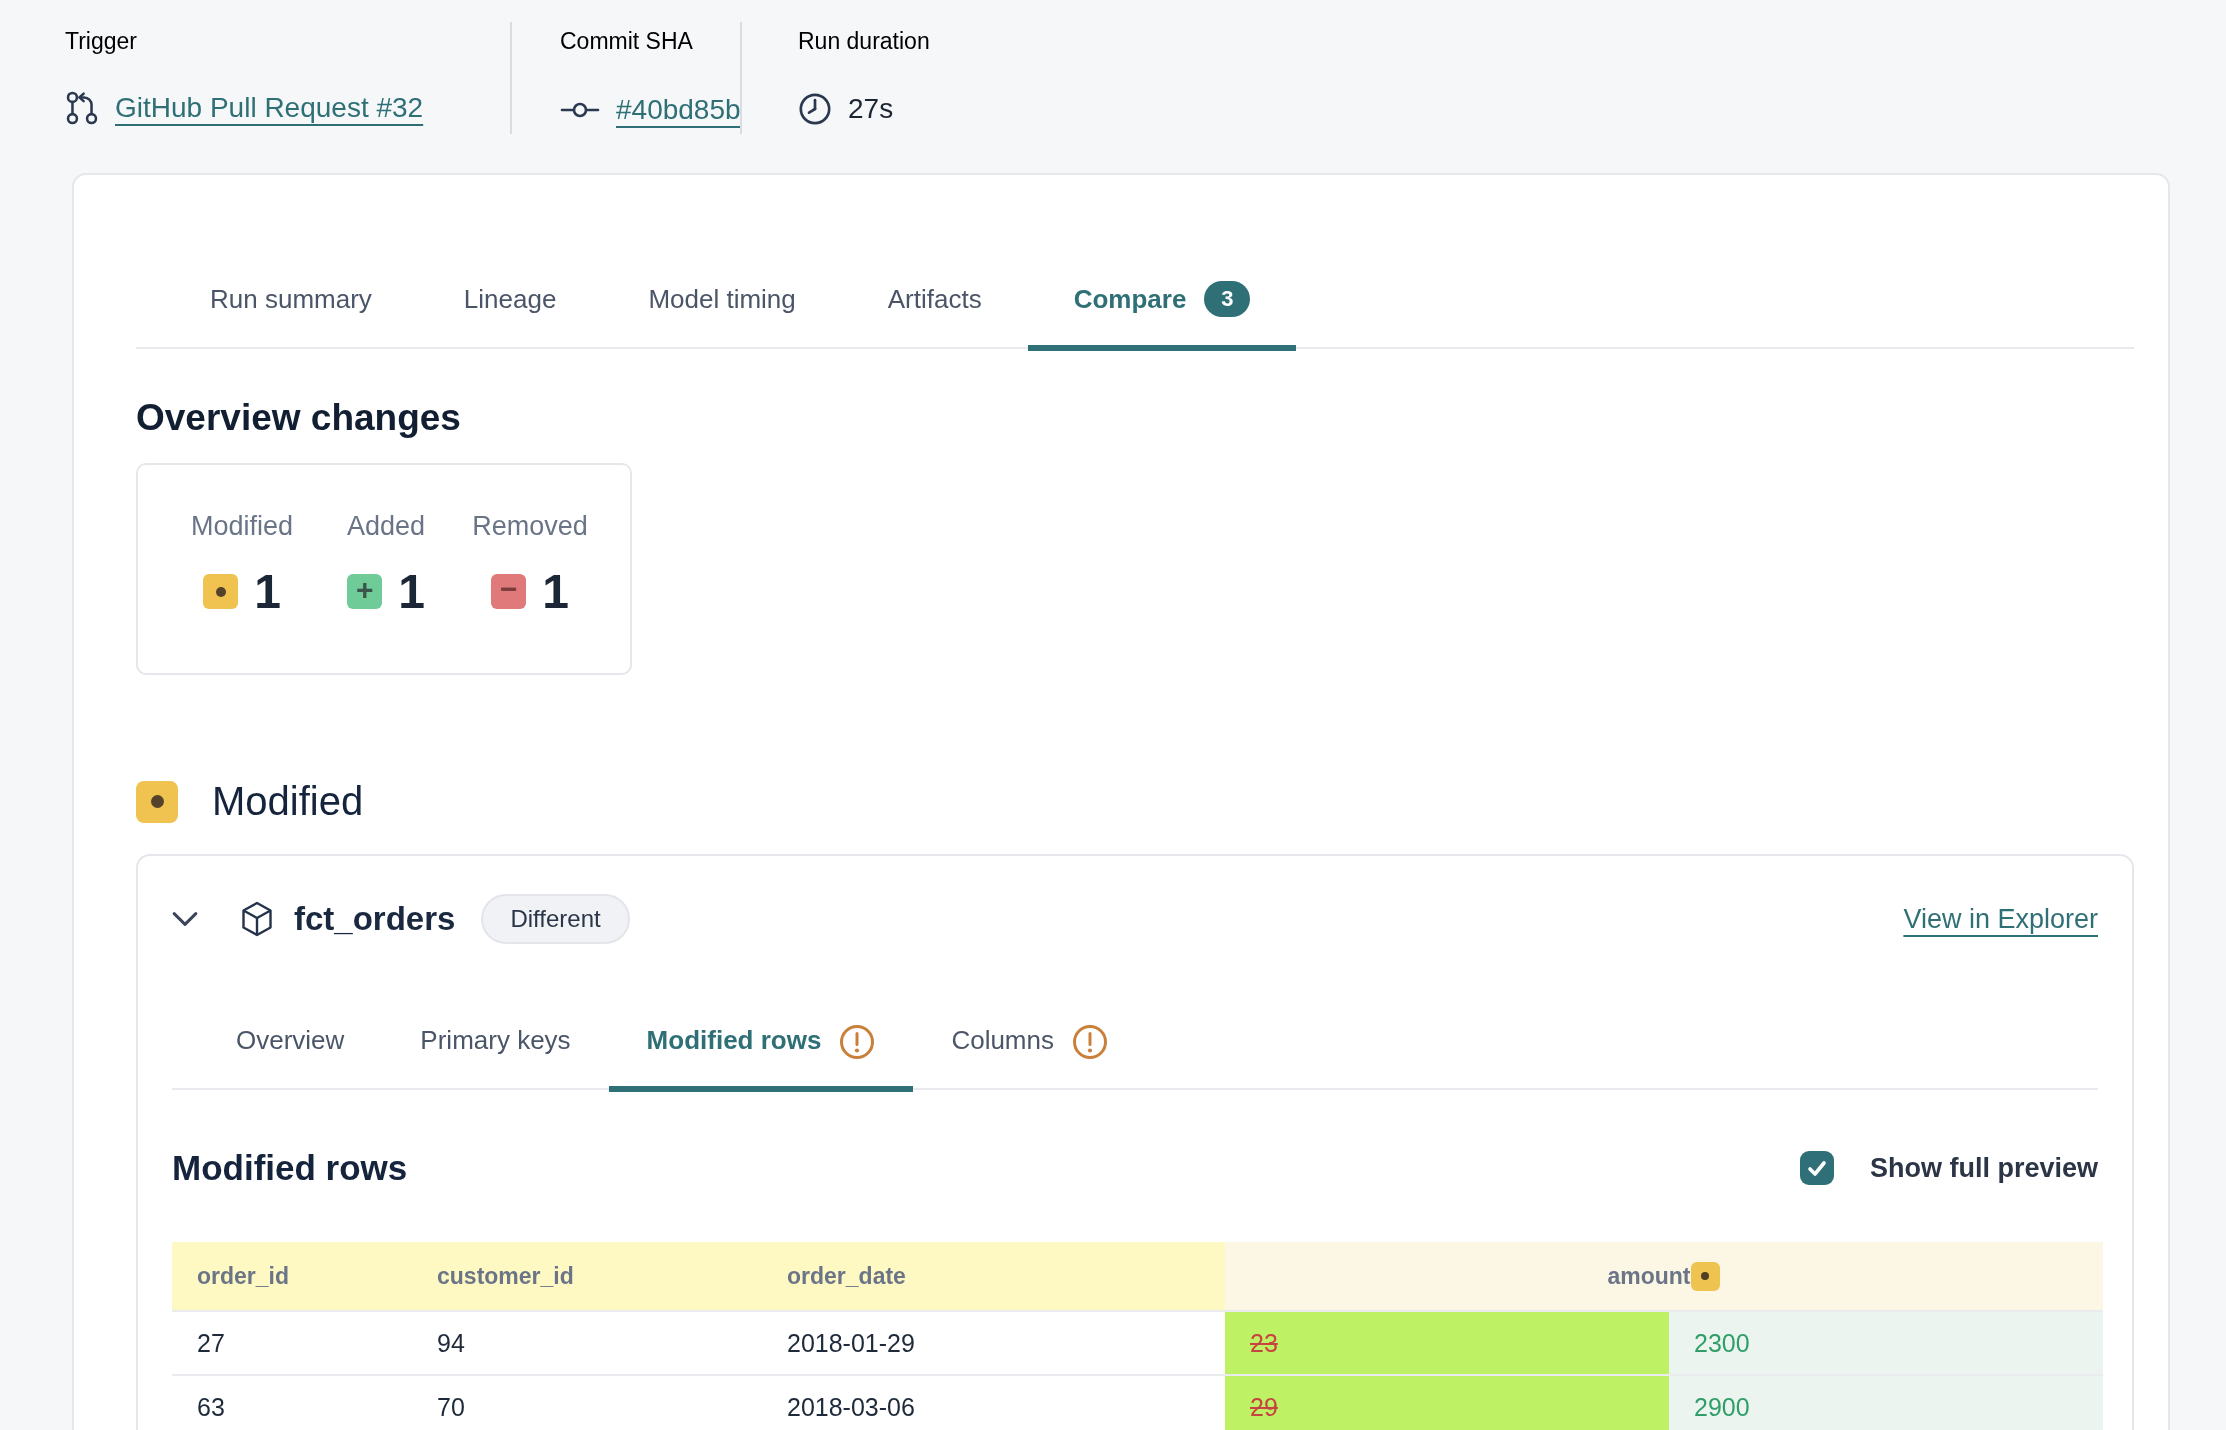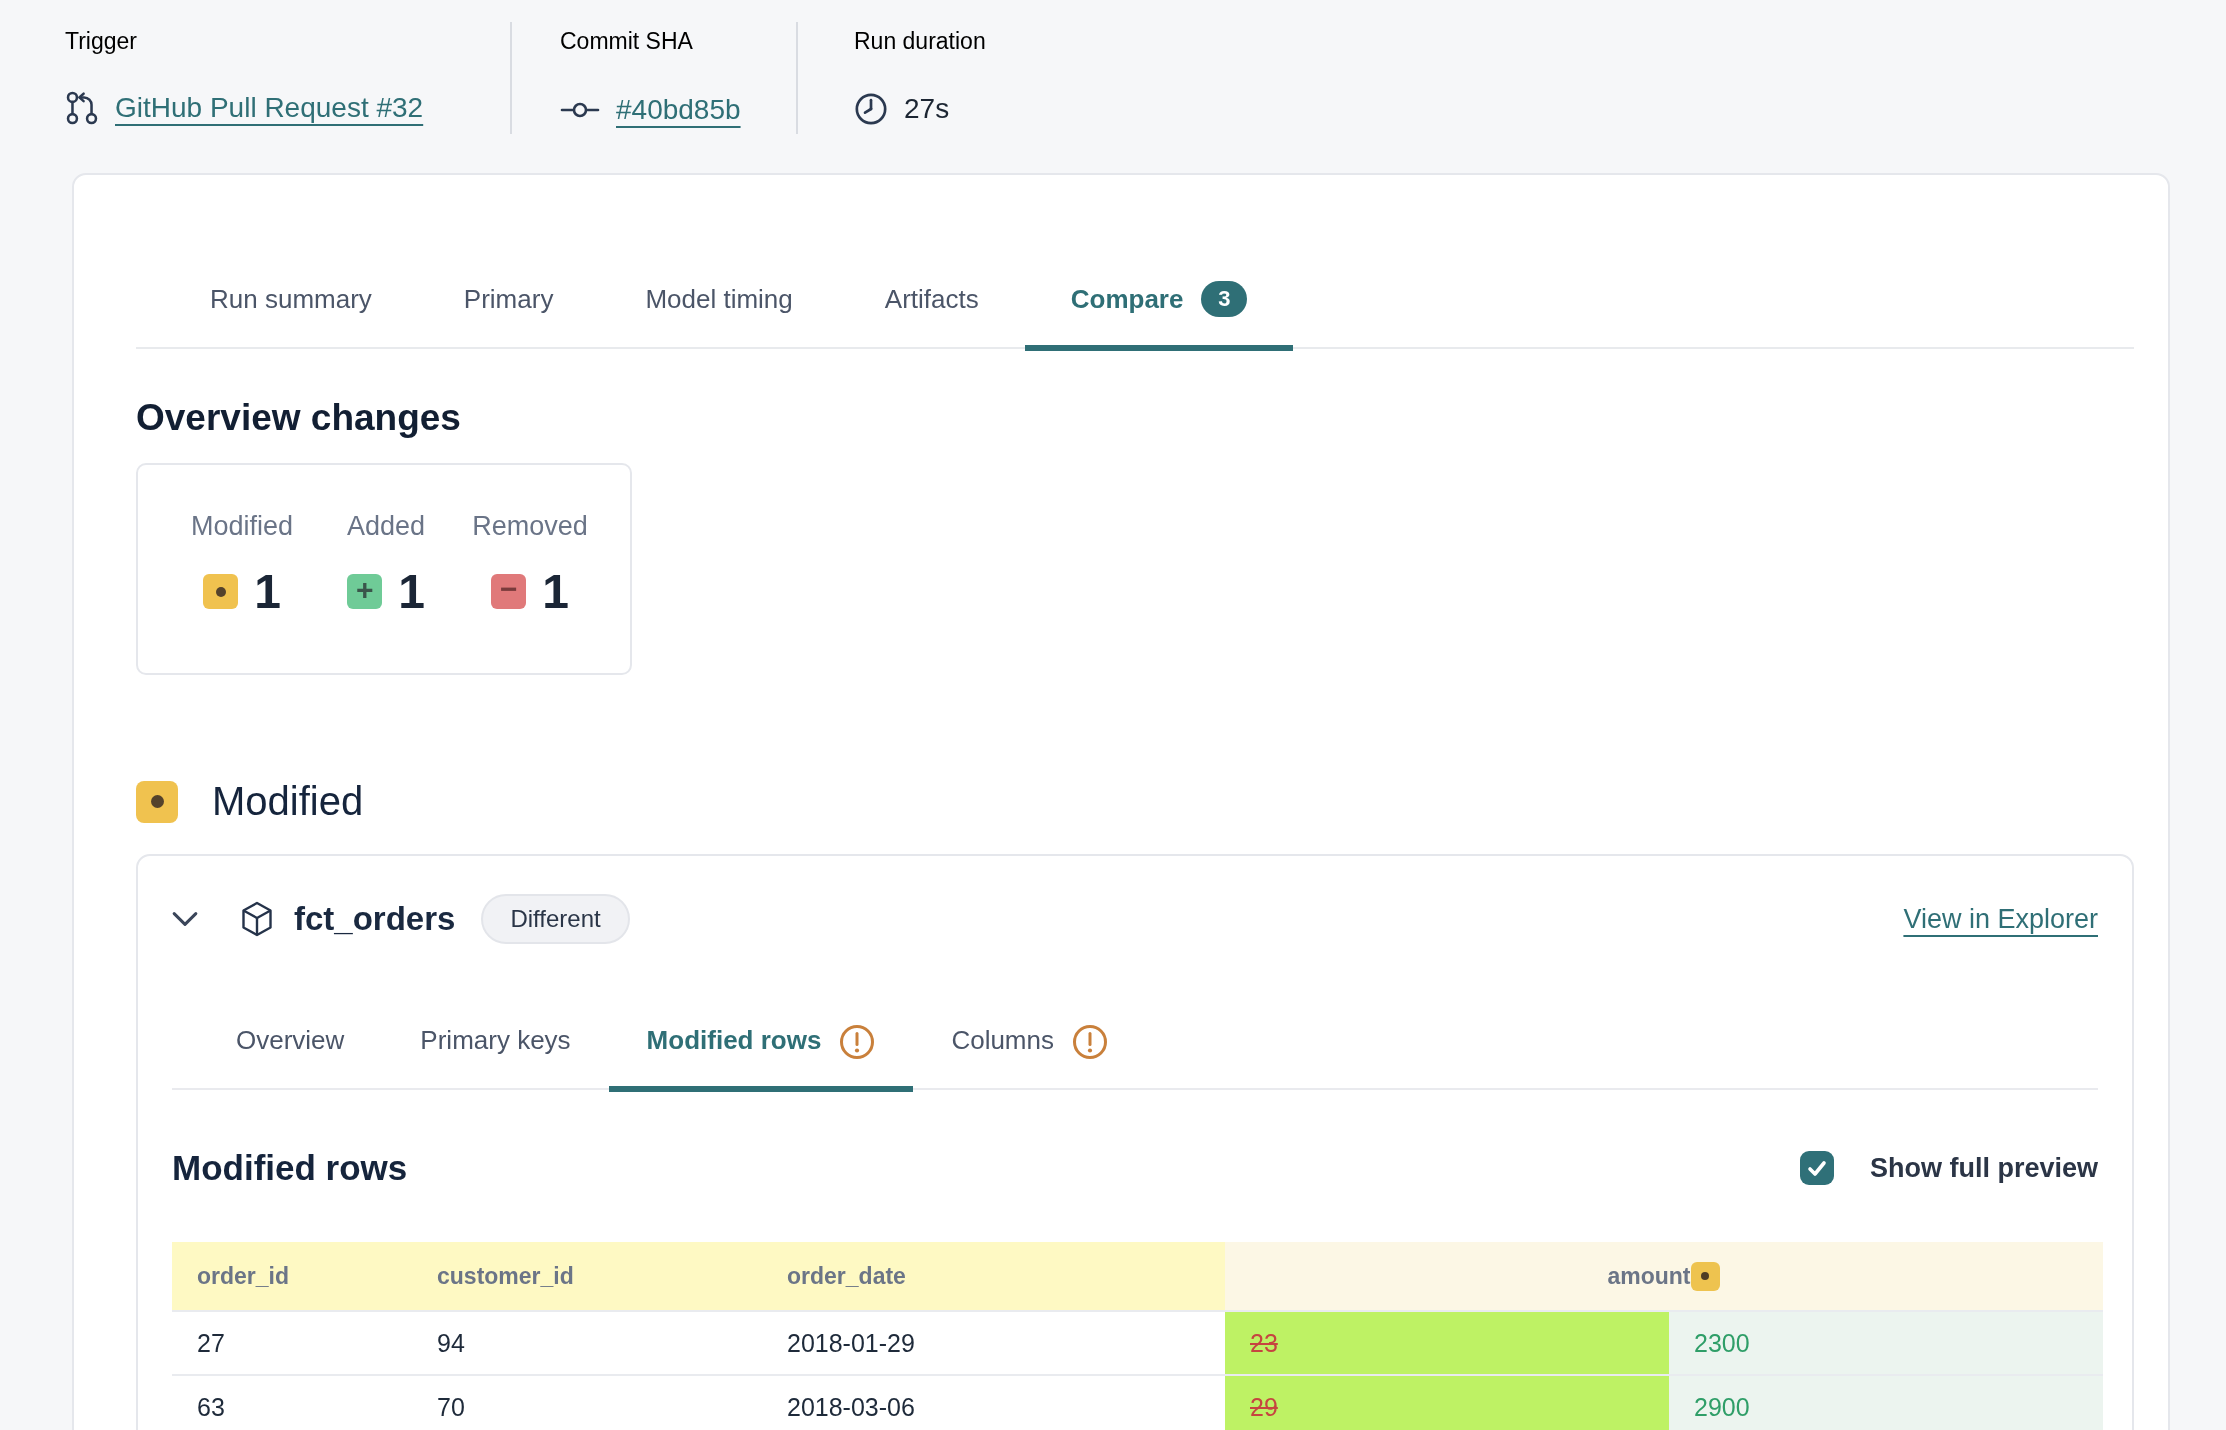--- a/index.html
+++ b/index.html
@@ -9,21 +9,21 @@
     font-family:"Liberation Sans", sans-serif;
     color:#1e2a3a;
     position:relative;
   }
   a { cursor:pointer; }
 
   
   .run-header { position:absolute; top:22px; left:65px; display:flex; align-items:stretch; height:112px; }
   .hdr-sec { display:flex; flex-direction:column; justify-content:space-between; padding:6px 0 8px 0; }
   .sec-trigger { width:445px; }
-  .sec-commit  { width:284px; padding-left:48px; }
+  .sec-commit  { width:228px; padding-left:48px; }
   .sec-duration{ padding-left:56px; }
   .hdr-label { font-size:23px; color:#000000; }
   .hdr-value { display:flex; align-items:center; gap:16px; font-size:28px; color:#1c2633; font-weight:500; }
   .hdr-link { color:#2f6f76; text-decoration:underline; text-decoration-thickness:2px; text-underline-offset:7px; font-weight:500; }
   .hdr-divider { width:2px; background:#d9dce2; }
 
   
   .card {
     position:absolute; left:72px; top:173px; width:2098px; height:1320px;
     background:#ffffff; border:2px solid #e5e7ec; border-radius:14px;
@@ -173,21 +173,21 @@
   </div>
 </header>
 
 <main class="card">
 
   <nav class="tabs">
     <div class="tab">
         <span>Run summary</span>
       </div>
     <div class="tab">
-        <span>Primary</span>
+        <span>Lineage</span>
       </div>
     <div class="tab">
         <span>Model timing</span>
       </div>
     <div class="tab">
         <span>Artifacts</span>
       </div>
     <div class="tab active">
       <span>Compare</span>
       <span class="tab-badge">3</span>

